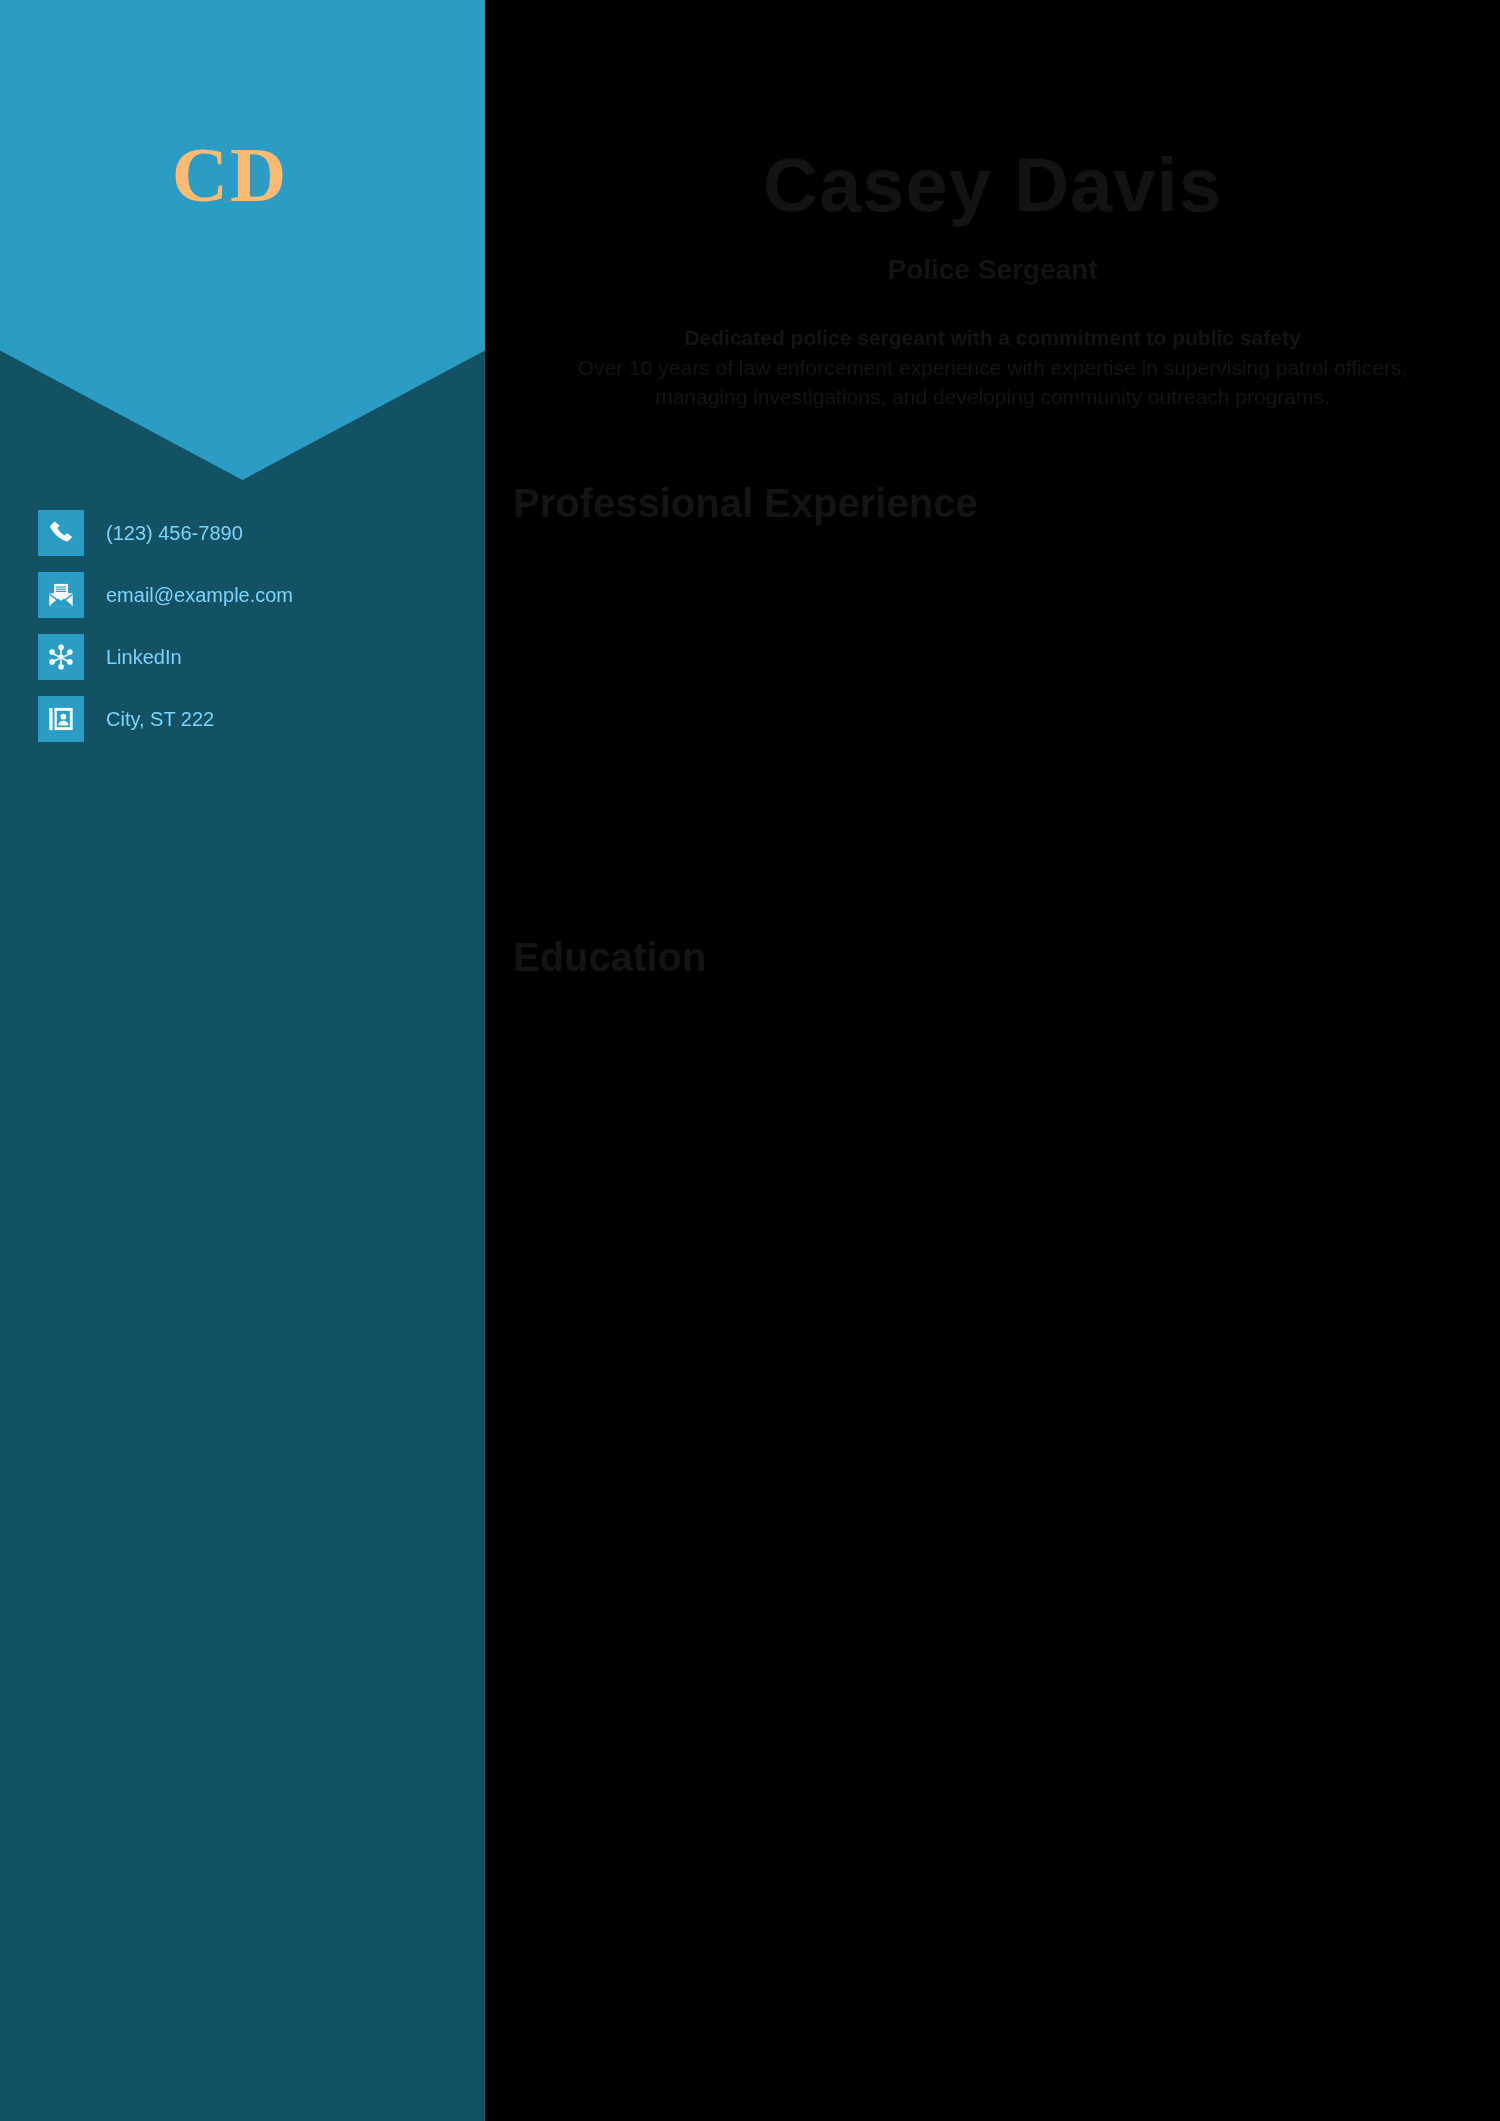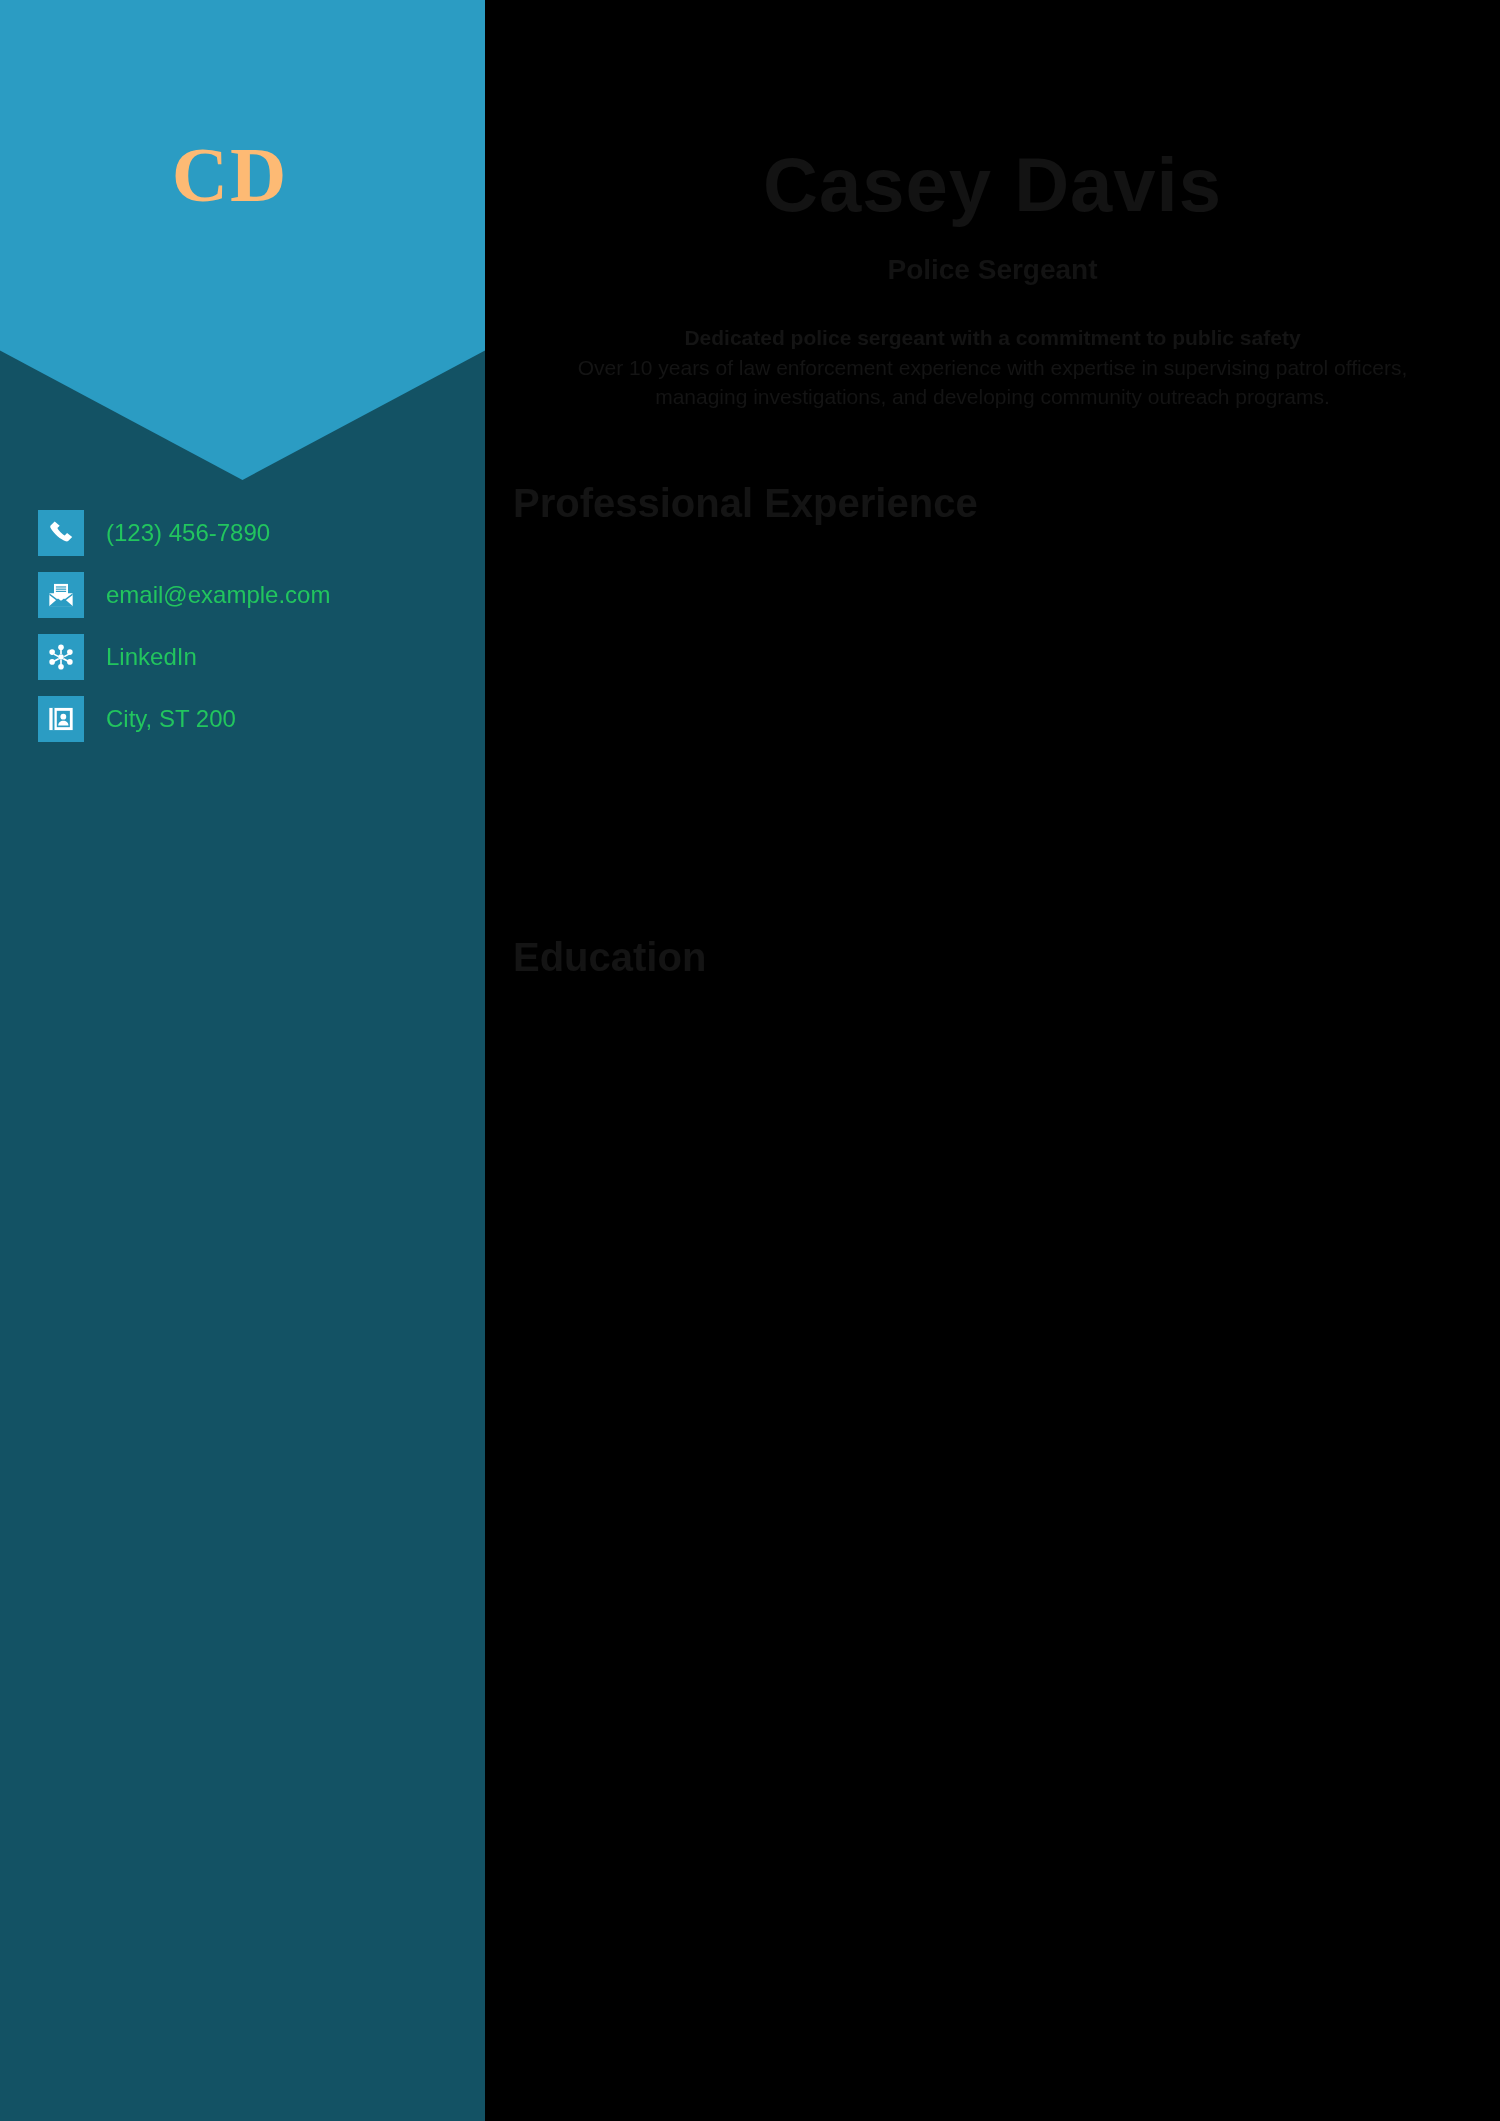--- a/index.html
+++ b/index.html
@@ -95,22 +95,22 @@
     height: 46px;
     min-width: 46px;
     background: #2b9cc3;
     display: flex;
     align-items: center;
     justify-content: center;
     margin-right: 22px;
   }
   .icon-tile svg { display: block; }
   .contact-text {
-    color: #22c55e;
-    font-size: 24px;
+    color: #7dd3fc;
+    font-size: 20px;
     line-height: 1.2;
     white-space: nowrap;
   }
 
   .skills-block { margin-top: 62px; }
 
   .skills-list {
     margin: 18px 0 0 0;
     padding: 0 0 0 16px;
     list-style: none;
@@ -246,21 +246,21 @@
         <li class="contact-row">
           <span class="icon-tile">
             <svg width="28" height="28" viewBox="0 0 24 24">
               <rect x="2" y="2.5" width="20" height="19" fill="#ffffff"></rect>
               <rect x="4.8" y="2.5" width="1.6" height="19" fill="#2b9cc3"></rect>
               <rect x="8.4" y="5" width="11.2" height="14" fill="#2b9cc3"></rect>
               <circle cx="14" cy="10" r="2.5" fill="#ffffff"></circle>
               <path d="M9.6 17.6c0-2.4 2-4.1 4.4-4.1s4.4 1.7 4.4 4.1z" fill="#ffffff"></path>
             </svg>
           </span>
-          <span class="contact-text">City, ST 200</span>
+          <span class="contact-text">City, ST 222</span>
         </li>
       </ul>
 
     </div>
   </aside>
 
   <main class="main">
 
     <h1 class="name-title">Casey Davis</h1>
 

